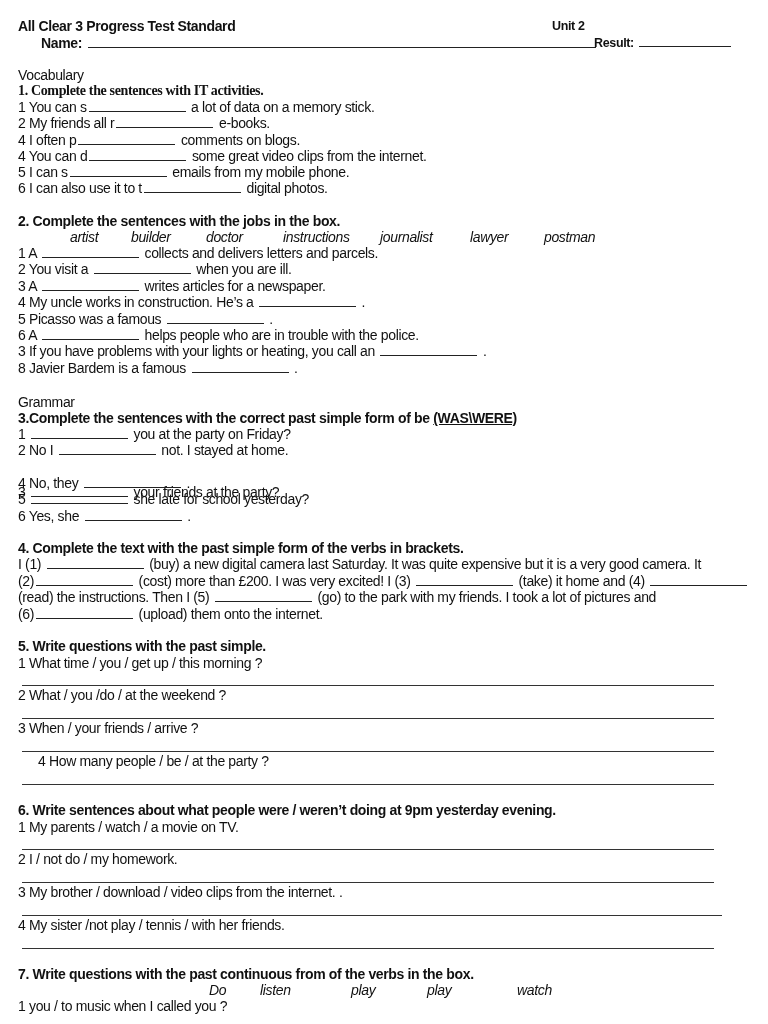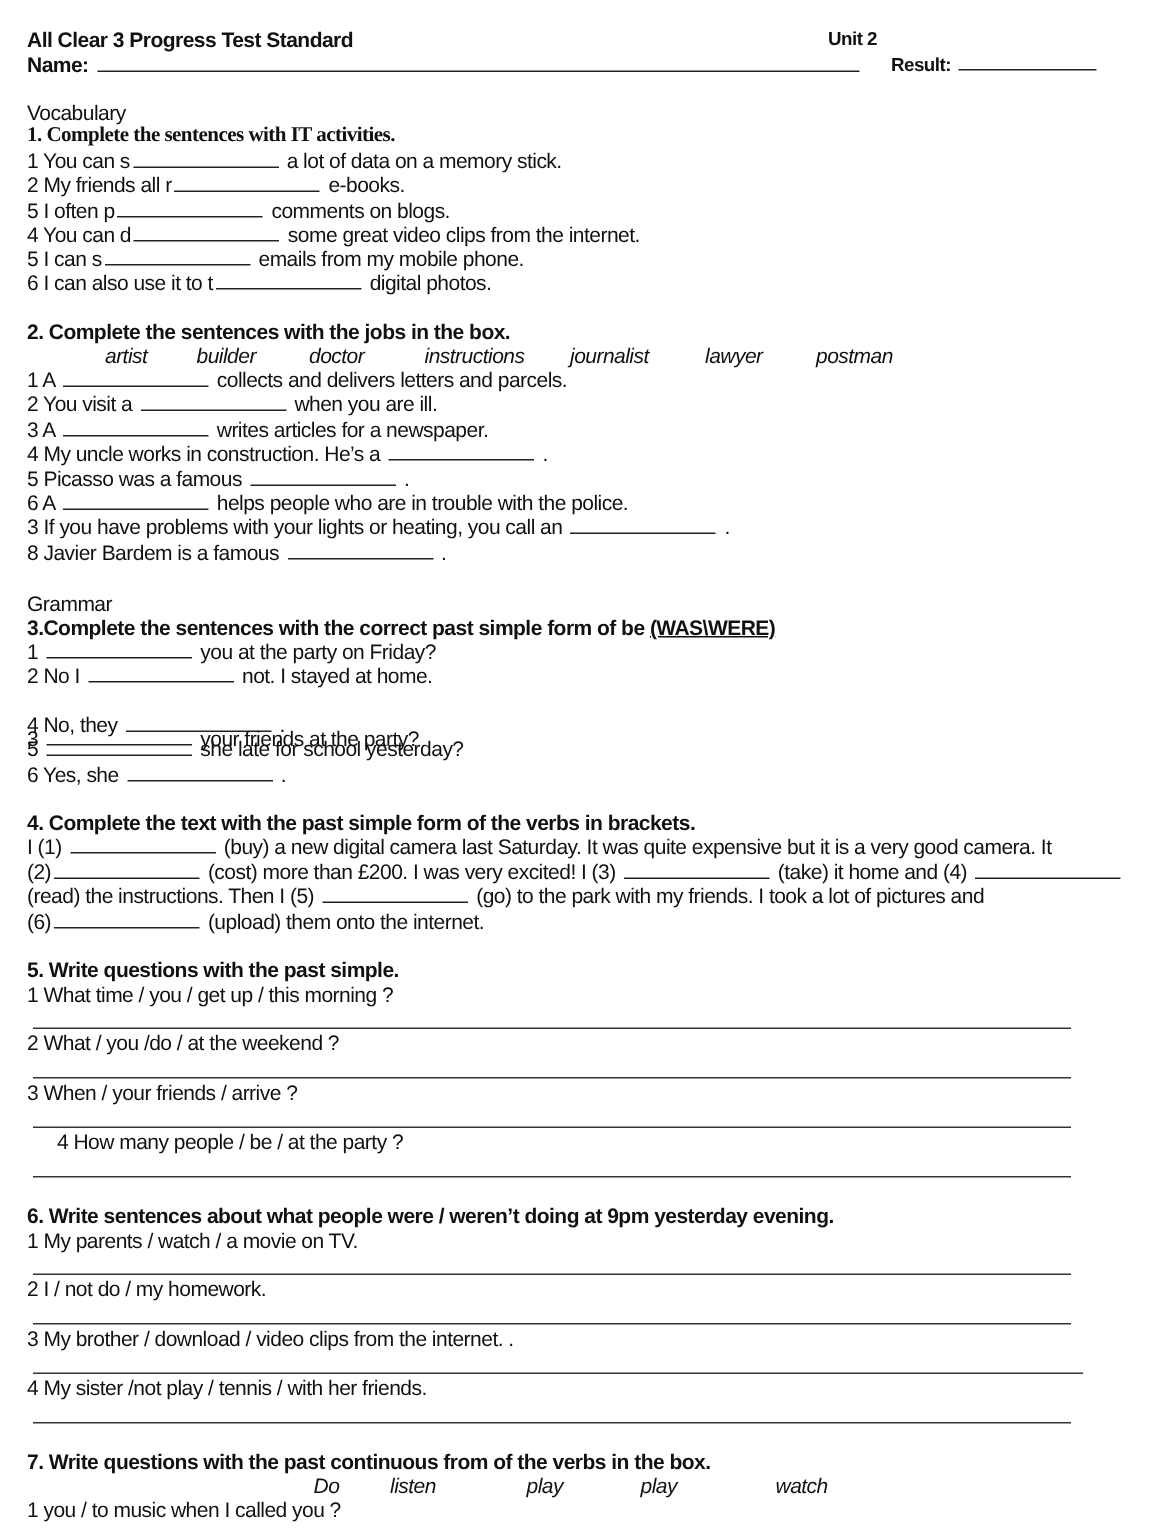--- a/index.html
+++ b/index.html
@@ -62,40 +62,40 @@
       letter-spacing: -0.35px;
     }
   </style>
 </head>
 <body>
 
 <div class="page">
 
   <div class="ln b" style="top:2px;">All Clear 3 Progress Test Standard</div>
   <div class="right b" style="left:534px; top:2px;">Unit 2</div>
-  <div class="ln b" style="top:19px;">
+  <div class="ln b" style="top:19px;margin-left:23px;">
     <span>Name:</span>
     <span class="blank name"></span>
   </div>
   <div class="right b" style="left:576px; top:19px;">
     <span>Result:</span>
     <span class="blank result"></span>
   </div>
 
   <div class="ln" style="top:51px;">Vocabulary</div>
   <div class="ln b" style="top:67px;font-family:Liberation Serif, serif;">1. Complete the sentences with IT activities.</div>
 
   <div class="ln" style="top:83px;">
     <span>1 You can s</span><span class="blank w100"></span><span> a lot of data on a memory stick.</span>
   </div>
   <div class="ln" style="top:99px;">
     <span>2 My friends all r</span><span class="blank w100"></span><span> e-books.</span>
   </div>
   <div class="ln" style="top:116px;">
-    <span>5 I often p</span><span class="blank w100"></span><span> comments on blogs.</span>
+    <span>4 I often p</span><span class="blank w100"></span><span> comments on blogs.</span>
   </div>
   <div class="ln" style="top:132px;">
     <span>4 You can d</span><span class="blank w100"></span><span> some great video clips from the internet.</span>
   </div>
   <div class="ln" style="top:148px;">
     <span>5 I can s</span><span class="blank w100"></span><span> emails from my mobile phone.</span>
   </div>
   <div class="ln" style="top:164px;">
     <span>6 I can also use it to t</span><span class="blank w100"></span><span> digital photos.</span>
   </div>

